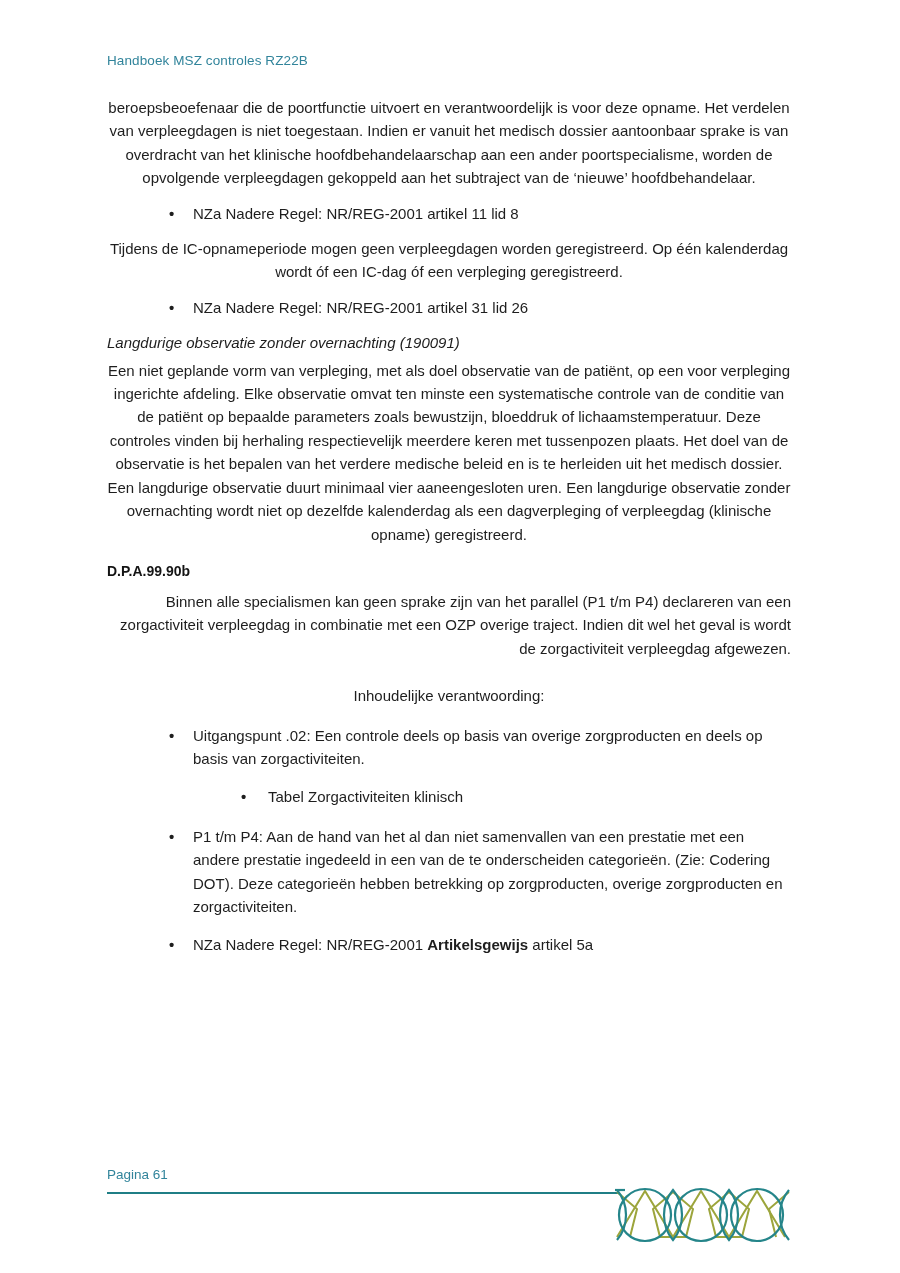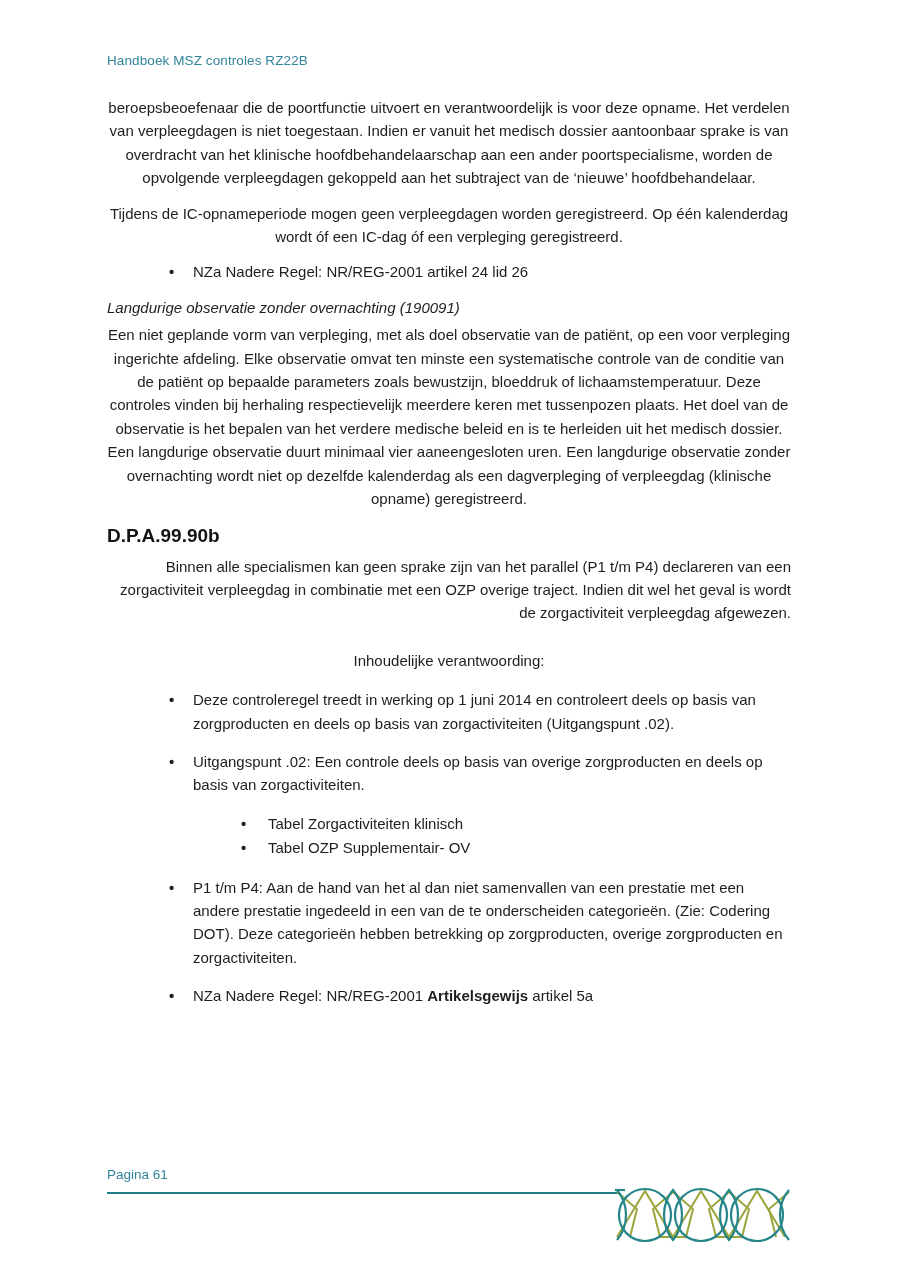--- a/index.html
+++ b/index.html
@@ -17,21 +17,21 @@
   }
   .content{
     position:absolute;left:107px;top:96px;width:684px;
     font-size:15px;line-height:23.4px;
   }
   .para{margin:0 0 12px 0;text-align:center;}
   .para-wide{margin:0 0 24px 0;text-align:right;}
   .italic-head{font-style:italic;margin:0 0 4px 0;}
   .section-heading{
     margin:8px 0 6px 0;
-    font-size:19px;font-weight:bold;color:#141414;
+    font-size:14px;font-weight:bold;color:#141414;
     line-height:26px;
   }
   ul.blist{list-style:none;margin:0 0 12px 0;padding:0;}
   ul.blist > li{position:relative;padding-left:86px;margin-bottom:15px;}
   ul.blist > li::before{
     content:"\2022";
     position:absolute;left:62px;top:0;
     font-weight:bold;font-size:15px;
   }
   ul.blist.single{margin:0 0 12px 0;}
@@ -63,45 +63,46 @@
 <body>
 
 <div class="page">
 
   <div class="doc-header">Handboek MSZ controles RZ22B</div>
 
   <div class="content">
 
     <p class="para">beroepsbeoefenaar die de poortfunctie uitvoert en verantwoordelijk is voor deze opname. Het verdelen van verpleegdagen is niet toegestaan. Indien er vanuit het medisch dossier aantoonbaar sprake is van overdracht van het klinische hoofdbehandelaarschap aan een ander poortspecialisme, worden de opvolgende verpleegdagen gekoppeld aan het subtraject van de ‘nieuwe’ hoofdbehandelaar.</p>
 
+    <ul class="blist single">
+      <li>NZa Nadere Regel: NR/REG-2001 artikel 11 lid 8</li>
+    </ul>
 
     <p class="para">Tijdens de IC-opnameperiode mogen geen verpleegdagen worden geregistreerd. Op één kalenderdag wordt óf een IC-dag óf een verpleging geregistreerd.</p>
 
     <ul class="blist single">
-      <li>NZa Nadere Regel: NR/REG-2001 artikel 24 lid 26</li>
+      <li>NZa Nadere Regel: NR/REG-2001 artikel 31 lid 26</li>
     </ul>
 
     <p class="italic-head">Langdurige observatie zonder overnachting (190091)</p>
 
     <p class="para">Een niet geplande vorm van verpleging, met als doel observatie van de patiënt, op een voor verpleging ingerichte afdeling. Elke observatie omvat ten minste een systematische controle van de conditie van de patiënt op bepaalde parameters zoals bewustzijn, bloeddruk of lichaamstemperatuur. Deze controles vinden bij herhaling respectievelijk meerdere keren met tussenpozen plaats. Het doel van de observatie is het bepalen van het verdere medische beleid en is te herleiden uit het medisch dossier. Een langdurige observatie duurt minimaal vier aaneengesloten uren. Een langdurige observatie zonder overnachting wordt niet op dezelfde kalenderdag als een dagverpleging of verpleegdag (klinische opname) geregistreerd.</p>
 
     <h2 class="section-heading">D.P.A.99.90b</h2>
 
     <p class="para-wide">Binnen alle specialismen kan geen sprake zijn van het parallel (P1 t/m P4) declareren van een zorgactiviteit verpleegdag in combinatie met een OZP overige traject. Indien dit wel het geval is wordt de zorgactiviteit verpleegdag afgewezen.</p>
 
     <p class="para" style="margin-bottom:16px">Inhoudelijke verantwoording:</p>
 
     <ul class="blist">
-      <li>Deze controleregel treedt in werking op 1 juni 2014 en controleert deels op basis van zorgproducten en deels op basis van zorgactiviteiten (Uitgangspunt .02).</li>
       <li>Uitgangspunt .02: Een controle deels op basis van overige zorgproducten en deels op basis van zorgactiviteiten.</li>
     </ul>
 
     <ul class="sublist">
       <li>Tabel Zorgactiviteiten klinisch</li>
-      <li>Tabel OZP Supplementair- OV</li>
     </ul>
 
     <ul class="blist">
       <li>P1 t/m P4: Aan de hand van het al dan niet samenvallen van een prestatie met een andere prestatie ingedeeld in een van de te onderscheiden categorieën. (Zie: Codering DOT). Deze categorieën hebben betrekking op zorgproducten, overige zorgproducten en zorgactiviteiten.</li>
       <li class="last"><span>NZa Nadere Regel: NR/REG-2001 </span><b>Artikelsgewijs</b><span> artikel 5a</span></li>
     </ul>
 
   </div>
 
   <div class="footer">

